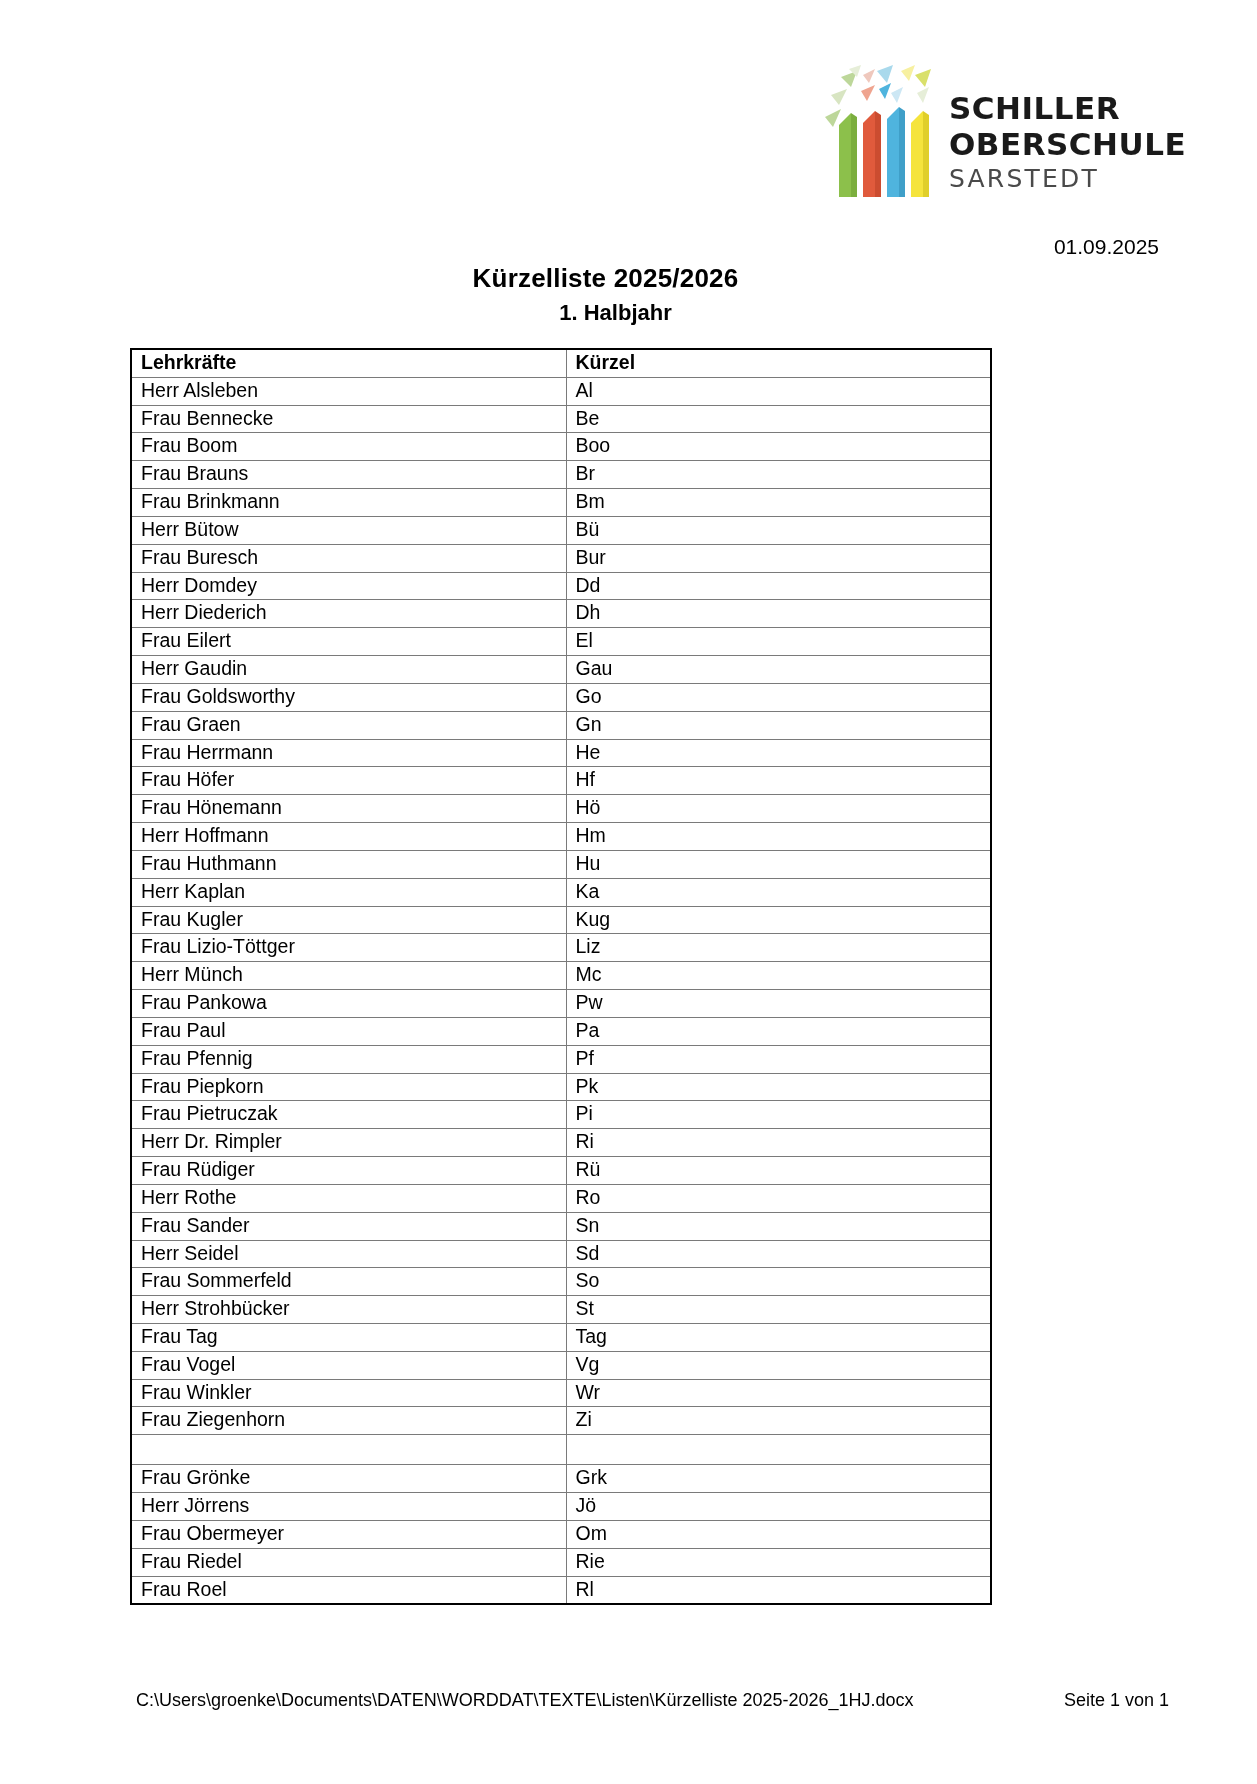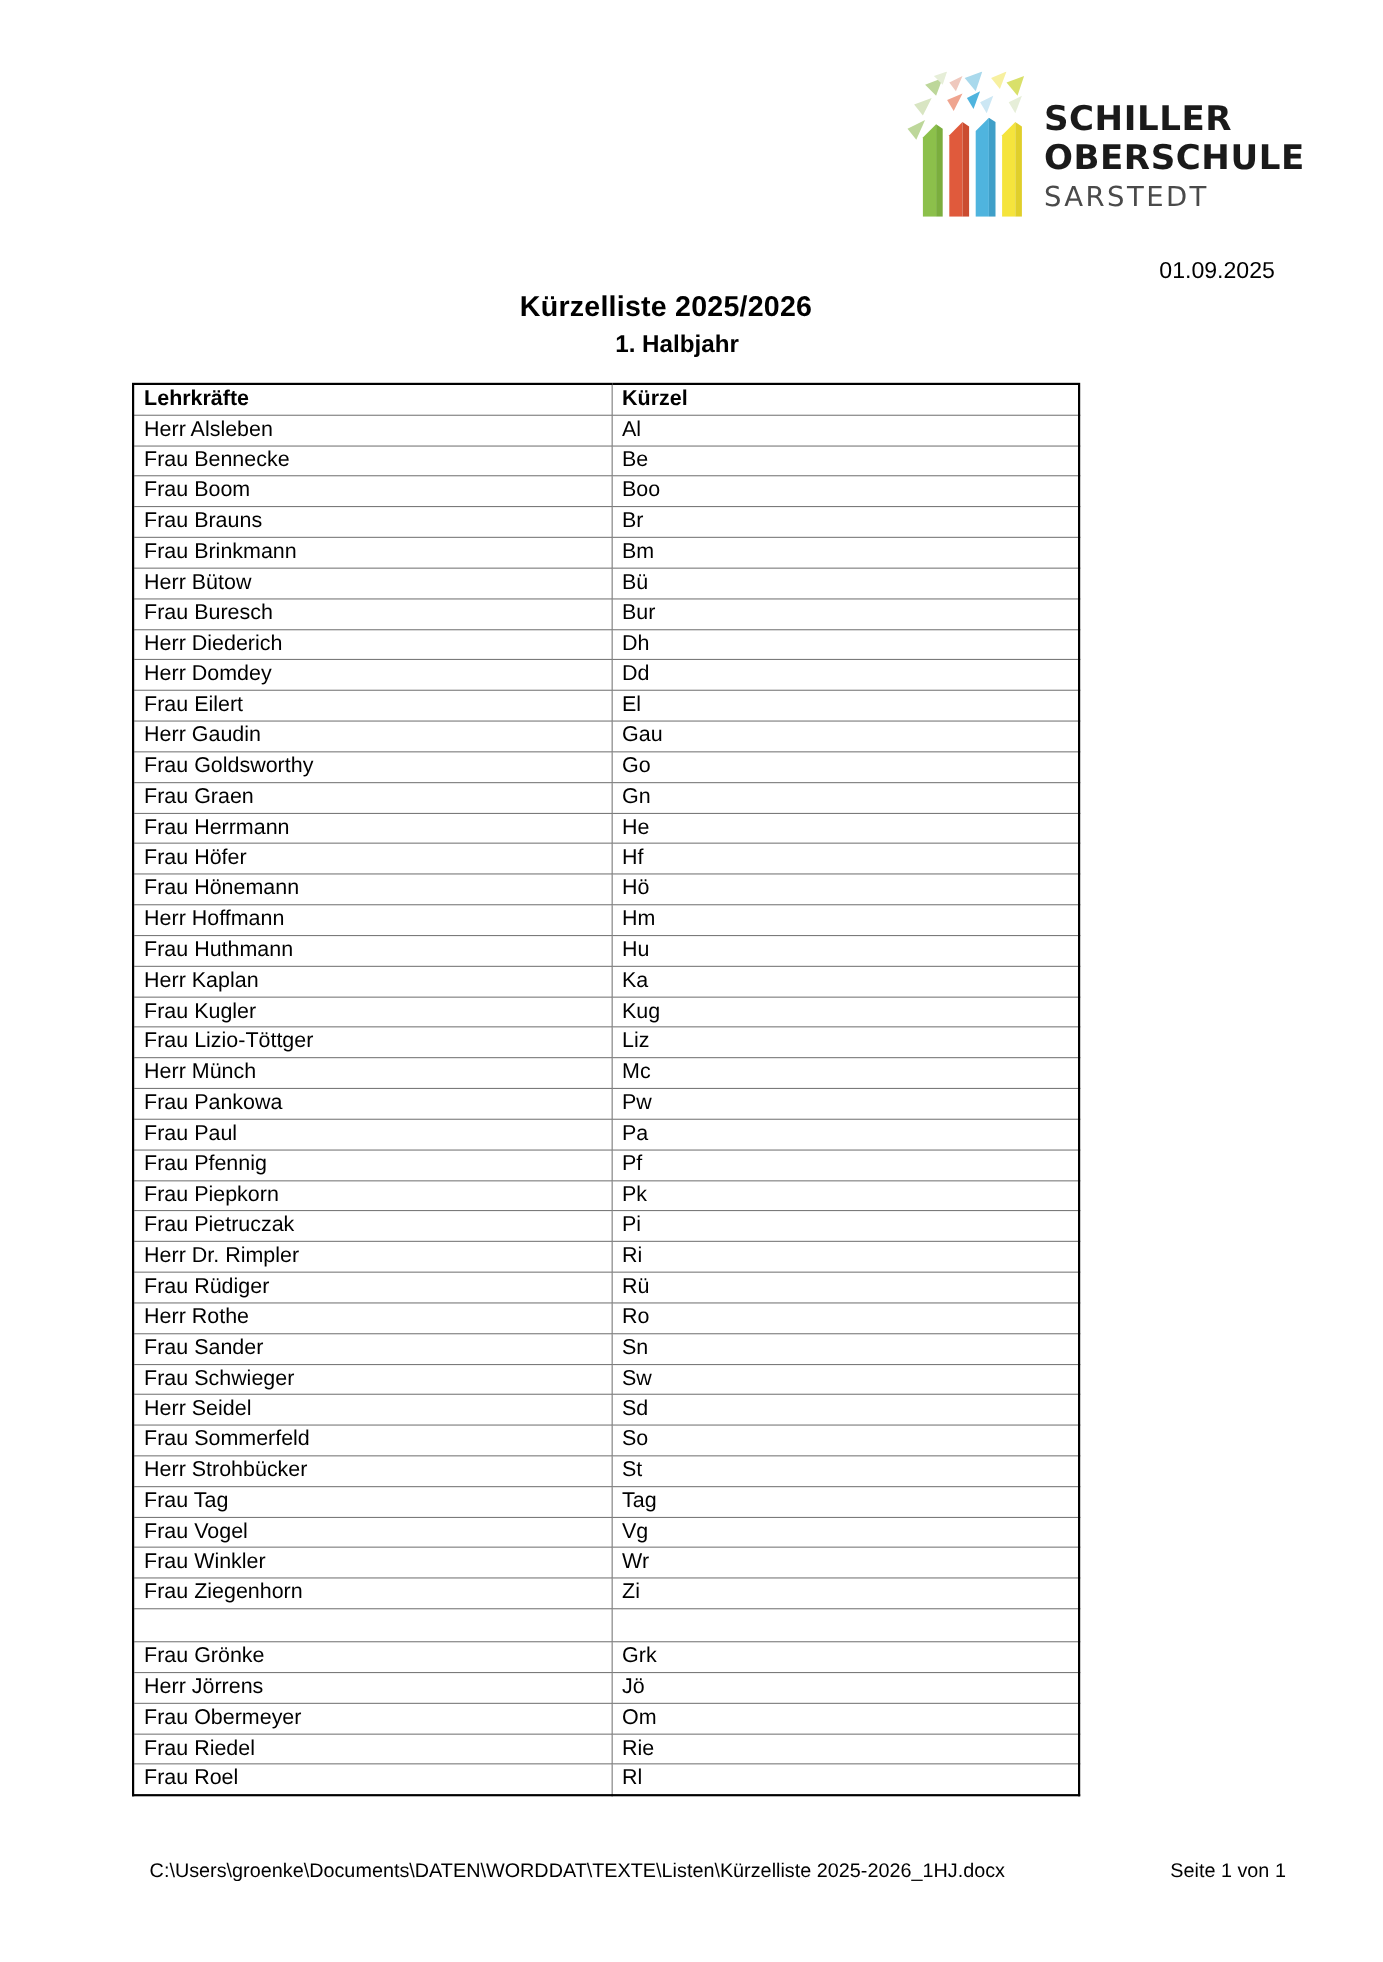--- a/index.html
+++ b/index.html
@@ -101,21 +101,21 @@
     font-weight: 700;
     line-height: 1.25;
     margin-top: 4px;
     padding-left: 20px;
   }
 
   
   .table-wrap {
     position: absolute;
     top: 348px;
-    left: 96px;
+    left: 106px;
     width: 992px;
   }
   table.kuerzel {
     border-collapse: collapse;
     table-layout: fixed;
     width: 860px;
     border: 2px solid #000;
   }
   table.kuerzel col.c-name { width: 435px; }
   table.kuerzel col.c-abbr { width: 425px; }
@@ -240,28 +240,28 @@
           </tr>
           <tr>
             <td>Herr Bütow</td>
             <td>Bü</td>
           </tr>
           <tr>
             <td>Frau Buresch</td>
             <td>Bur</td>
           </tr>
           <tr>
+            <td>Herr Domdey</td>
+            <td>Dd</td>
+          </tr>
+          <tr>
             <td>Herr Diederich</td>
             <td>Dh</td>
           </tr>
           <tr>
-            <td>Herr Domdey</td>
-            <td>Dd</td>
-          </tr>
-          <tr>
             <td>Frau Eilert</td>
             <td>El</td>
           </tr>
           <tr>
             <td>Herr Gaudin</td>
             <td>Gau</td>
           </tr>
           <tr>
             <td>Frau Goldsworthy</td>
             <td>Go</td>
@@ -334,24 +334,20 @@
             <td>Frau Rüdiger</td>
             <td>Rü</td>
           </tr>
           <tr>
             <td>Herr Rothe</td>
             <td>Ro</td>
           </tr>
           <tr>
             <td>Frau Sander</td>
             <td>Sn</td>
-          </tr>
-          <tr>
-            <td>Frau Schwieger</td>
-            <td>Sw</td>
           </tr>
           <tr>
             <td>Herr Seidel</td>
             <td>Sd</td>
           </tr>
           <tr>
             <td>Frau Sommerfeld</td>
             <td>So</td>
           </tr>
           <tr>

